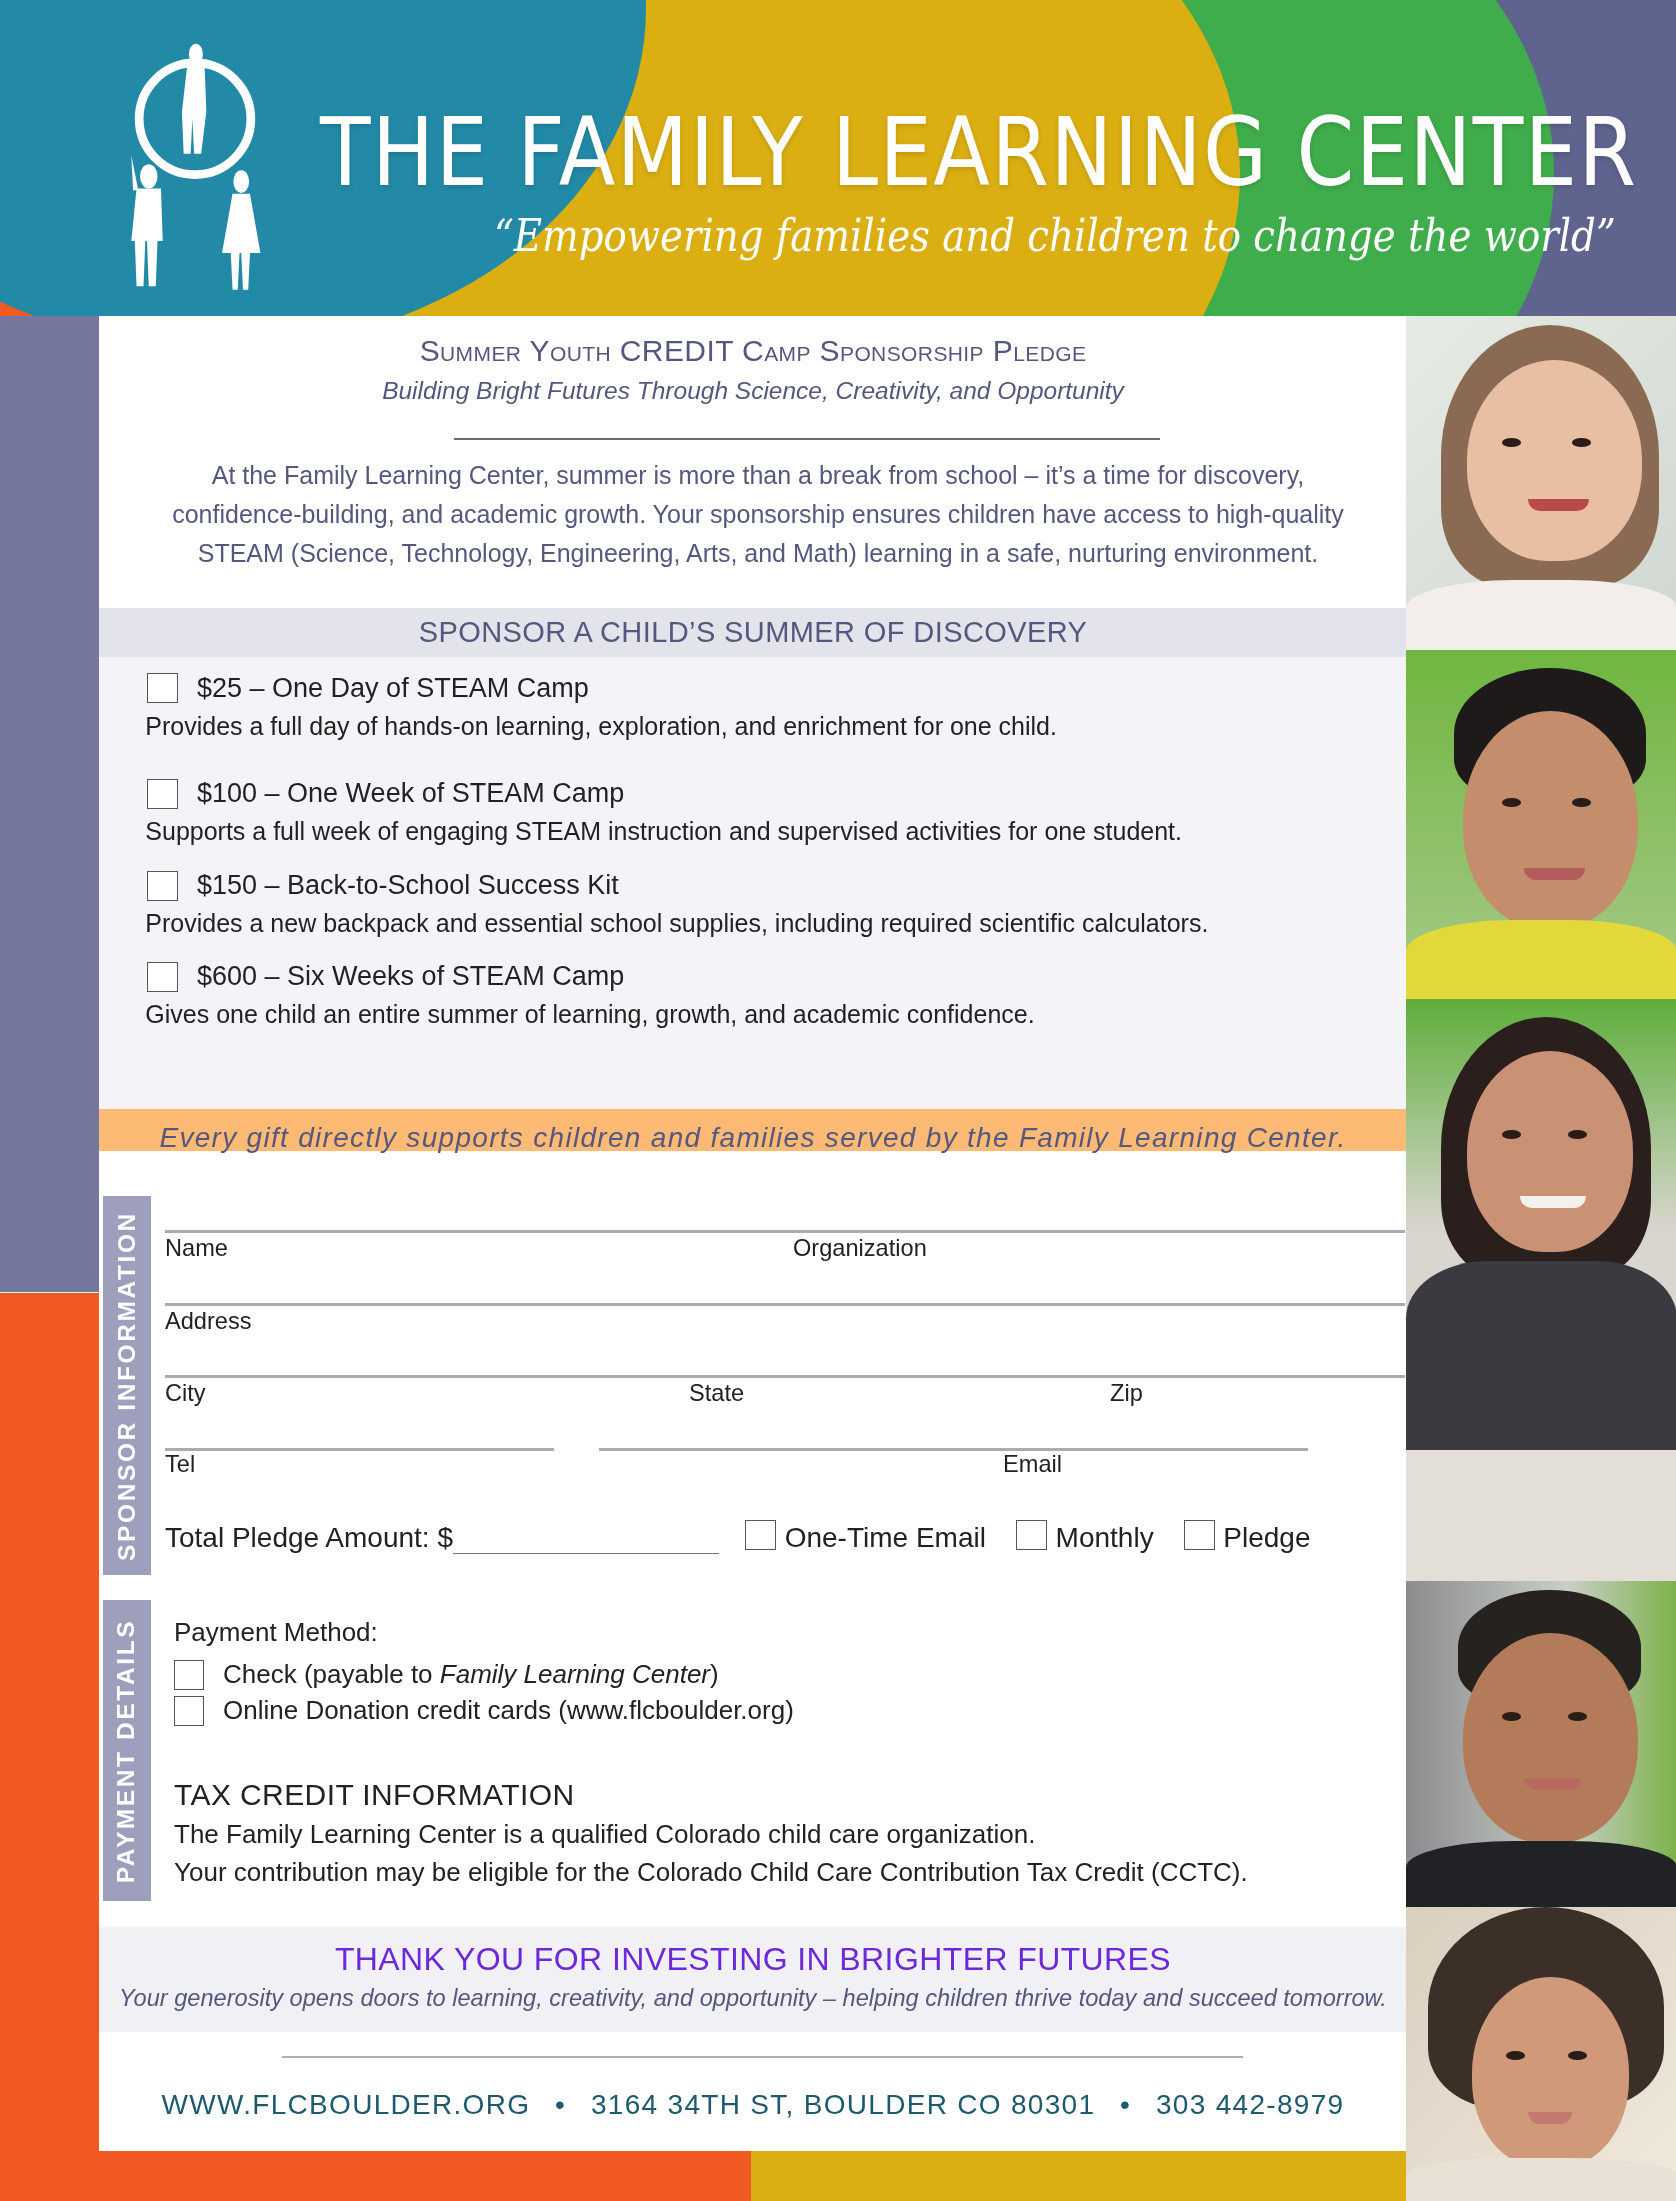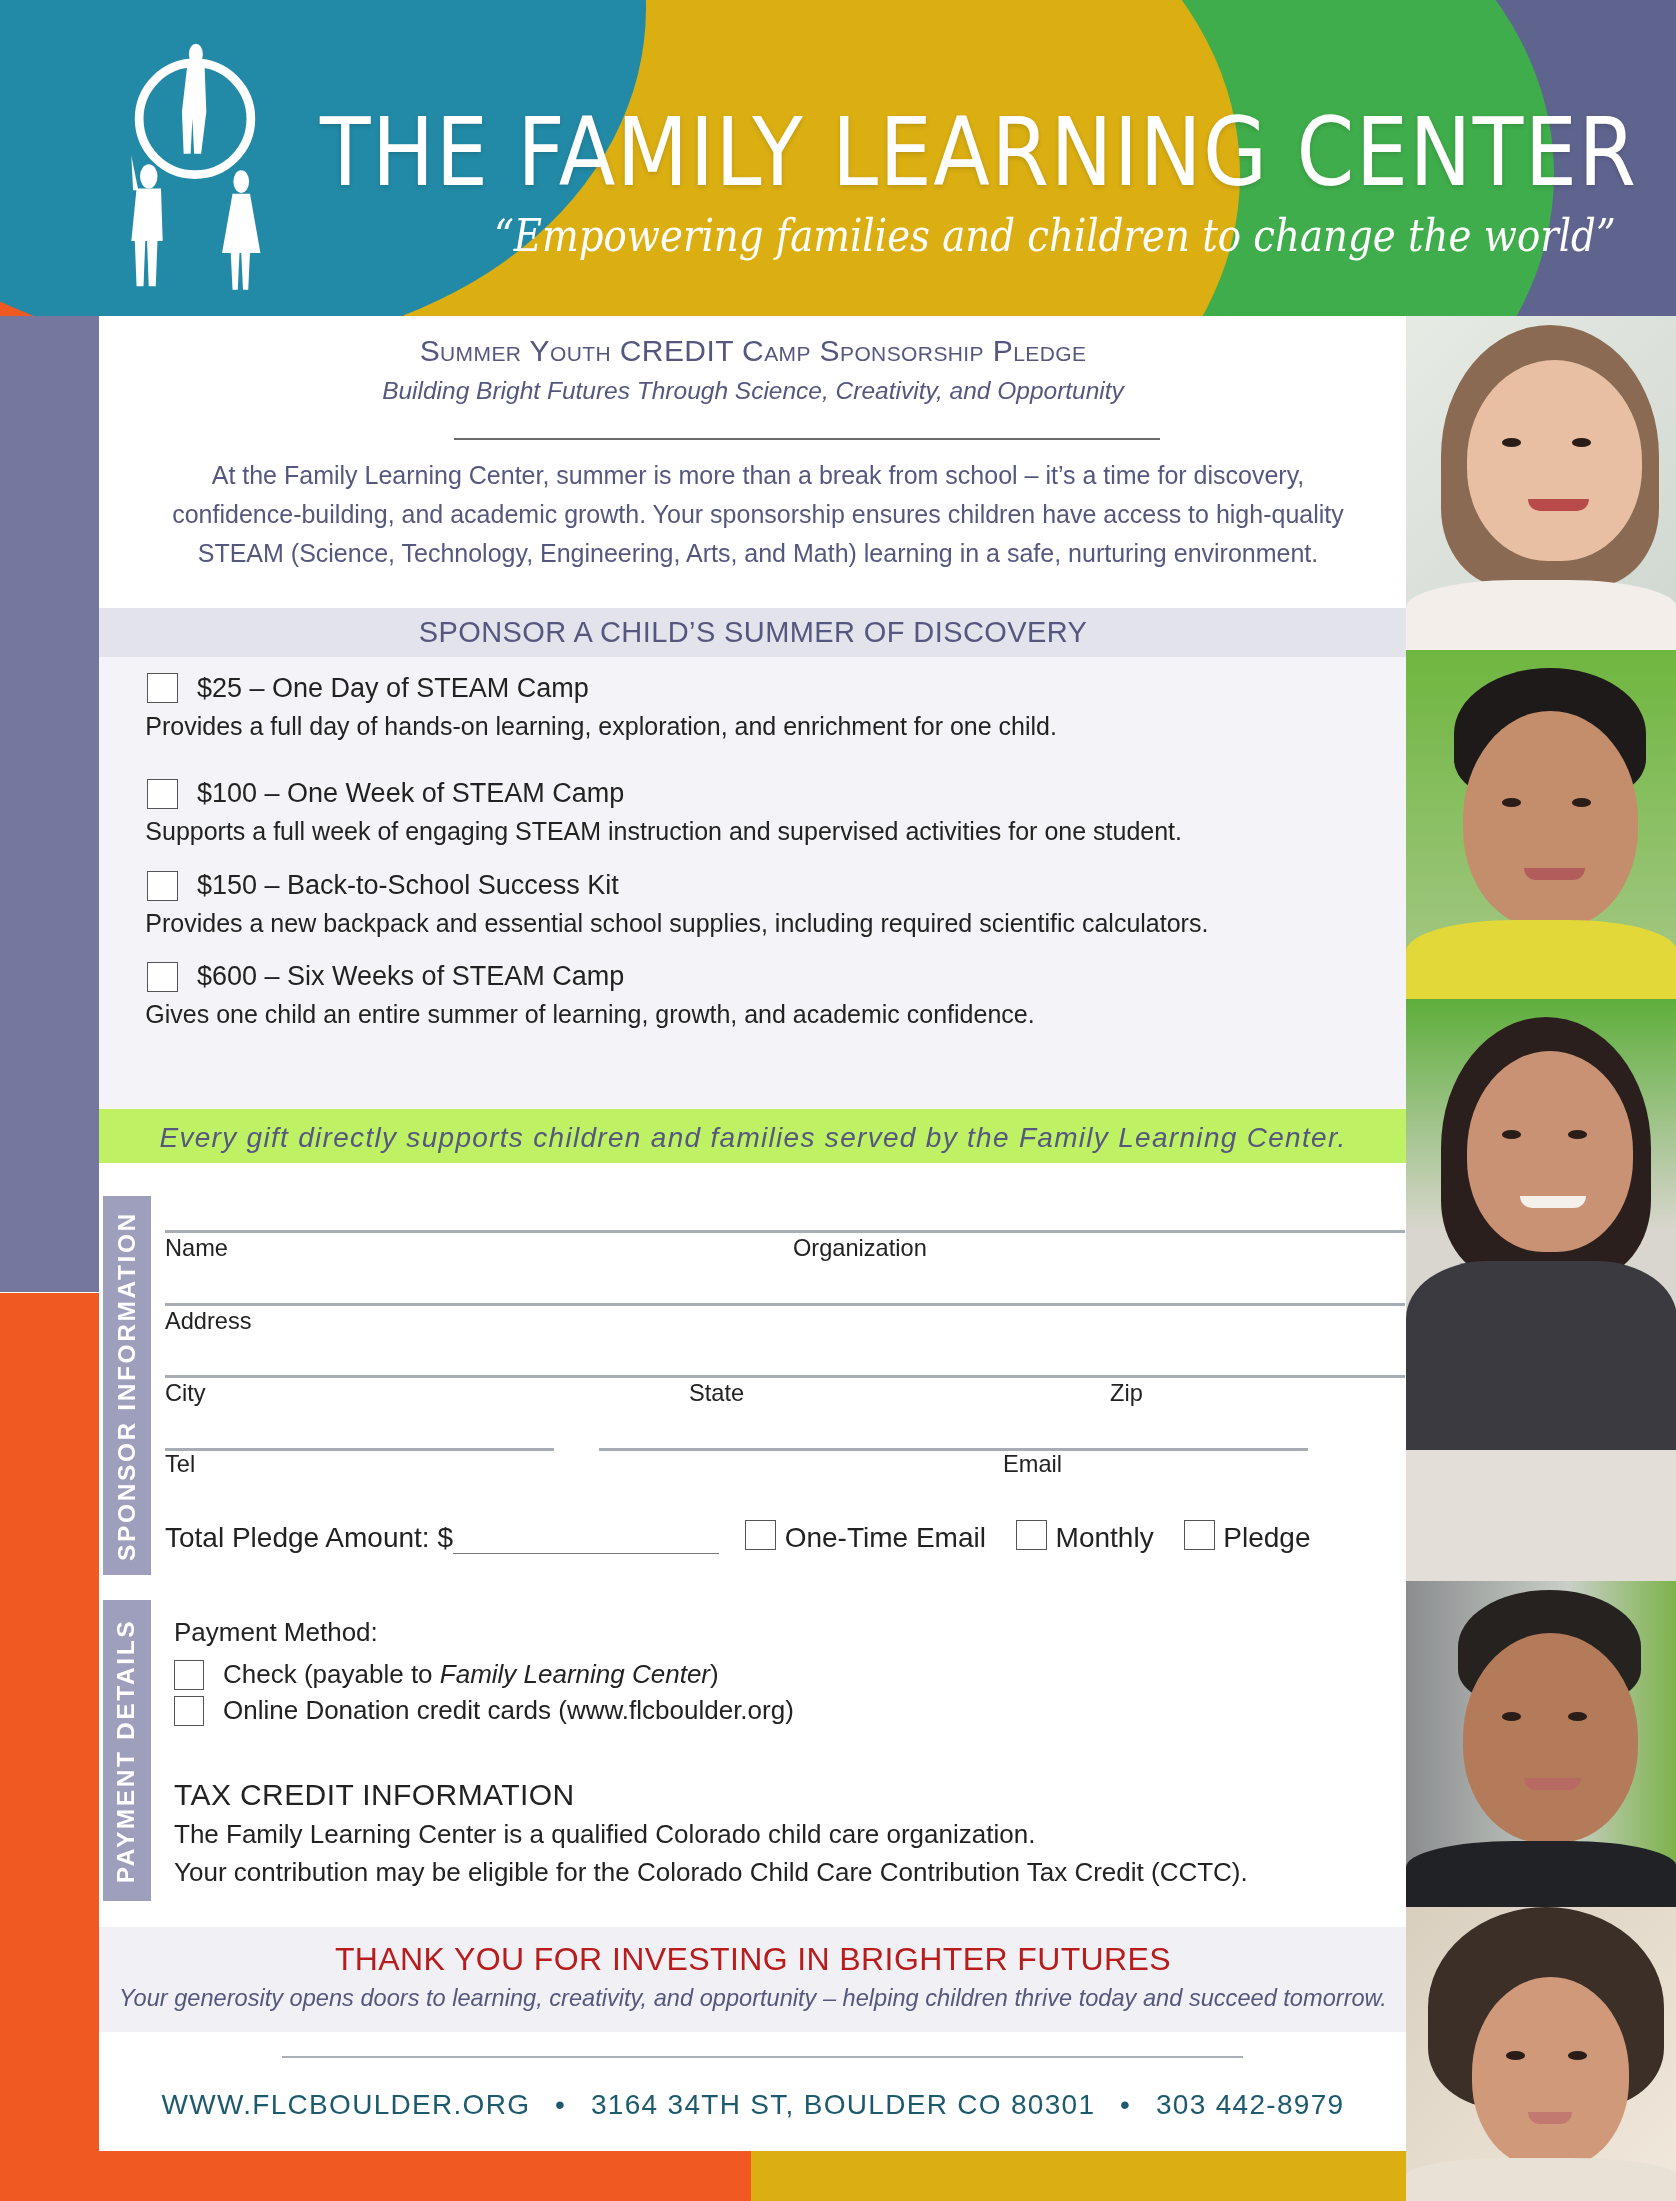--- a/index.html
+++ b/index.html
@@ -43,21 +43,21 @@
 
   .sponsor-band { position: absolute; left: 0; top: 292px; width: 1308px; height: 49px; background: #e3e3ec; text-align: center; color: #55577e; font-size: 29px; line-height: 49px; letter-spacing: 0.4px; }
   .options { position: absolute; left: 0; top: 341px; width: 1308px; height: 452px; background: #f4f4f8; }
   .opt { position: absolute; left: 48px; }
   .opt-head { display: flex; align-items: center; font-size: 27px; color: #222; }
   .cb { width: 31px; height: 30px; border: 1.7px solid #555; background: #fff; display: inline-block; flex: none; }
   .opt-head .cb { margin-right: 19px; }
   .opt-desc { font-size: 25px; color: #222; margin-top: 8px; margin-left: -1.7px; white-space: nowrap; }
   .other-line { display: inline-block; width: 236px; border-bottom: 1.7px solid #8a8aa5; height: 24.5px; margin-left: 12.2px; }
 
-  .gift-band { position: absolute; left: 0; top: 793px; width: 1308px; height: 54px; background: #bef264; text-align: center; color: #55577e; font-size: 28px; line-height: 58px; font-style: italic; letter-spacing: 1.3px; }
+  .gift-band { position: absolute; left: 0; top: 793px; width: 1308px; height: 42px; background: #fdba74; text-align: center; color: #55577e; font-size: 28px; line-height: 58px; font-style: italic; letter-spacing: 1.3px; }
 
   .vtab { position: absolute; left: 3.5px; width: 48px; background: #9e9fbd; color: #fff; font-weight: bold; letter-spacing: 2.6px; display: flex; align-items: center; justify-content: center; }
   .vtab span { transform: rotate(-90deg); white-space: nowrap; font-size: 24.5px; display: block; }
   .vtab-sponsor { top: 880px; height: 379px; }
   .vtab-payment { top: 1284px; height: 301px; }
 
   .line { position: absolute; height: 2.6px; background: #a8adb5; }
   .flabel { position: absolute; font-size: 23.6px; color: #222; }
 
   .pledge-row { position: absolute; left: 66px; top: 1204px; display: flex; align-items: flex-end; font-size: 28px; color: #222; white-space: nowrap; }
@@ -66,21 +66,21 @@
   .pledge-row .choice { display: inline-flex; align-items: flex-end; margin-right: 30px; }
 
   .pay { position: absolute; left: 75px; top: 1301px; color: #222; }
   .pay-label { font-size: 26px; }
   .pay-opt { display: flex; align-items: flex-end; font-size: 26px; margin-top: 10.5px; }
   .pay-opt .cb { margin-right: 19px; width: 30px; height: 30px; }
   .tax-title { font-size: 30px; margin-top: 52px; letter-spacing: 0.4px; }
   .tax-line { font-size: 26px; margin-top: 7px; white-space: nowrap; }
 
   .thanks-band { position: absolute; left: 0; top: 1611px; width: 1308px; height: 105px; background: #f1f1f5; }
-  .thanks-title { position: absolute; left: 0; width: 1308px; top: 14px; text-align: center; font-size: 32px; color: #b91c1c; letter-spacing: 0.4px; }
+  .thanks-title { position: absolute; left: 0; width: 1308px; top: 14px; text-align: center; font-size: 32px; color: #6d28d9; letter-spacing: 0.4px; }
   .thanks-sub { position: absolute; left: 0; width: 1308px; top: 58px; text-align: center; font-size: 23.6px; color: #55577e; font-style: italic; }
   .foot-rule { position: absolute; left: 183px; width: 961px; top: 1740px; height: 1.7px; background: #aab0b5; }
   .contact { position: absolute; left: 0; width: 1308px; top: 1773px; text-align: center; color: #1d5a6e; font-size: 28px; letter-spacing: 1.3px; white-space: nowrap; }
   .contact .dot { margin: 0 15.7px; }
 </style>
 </head>
 <body>
 
 <div class="header">
   <div class="band band-purple"></div>

